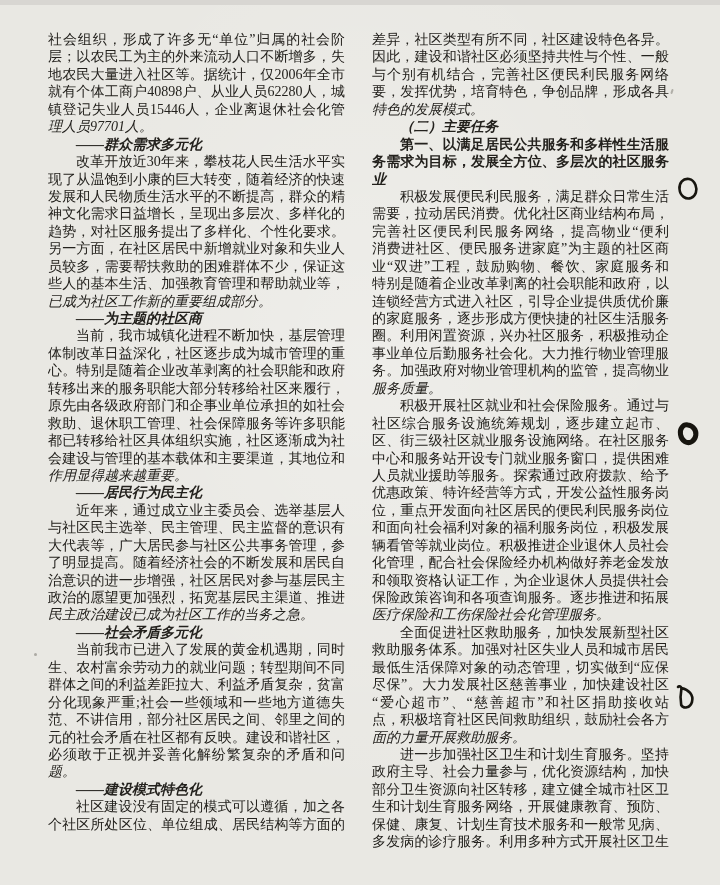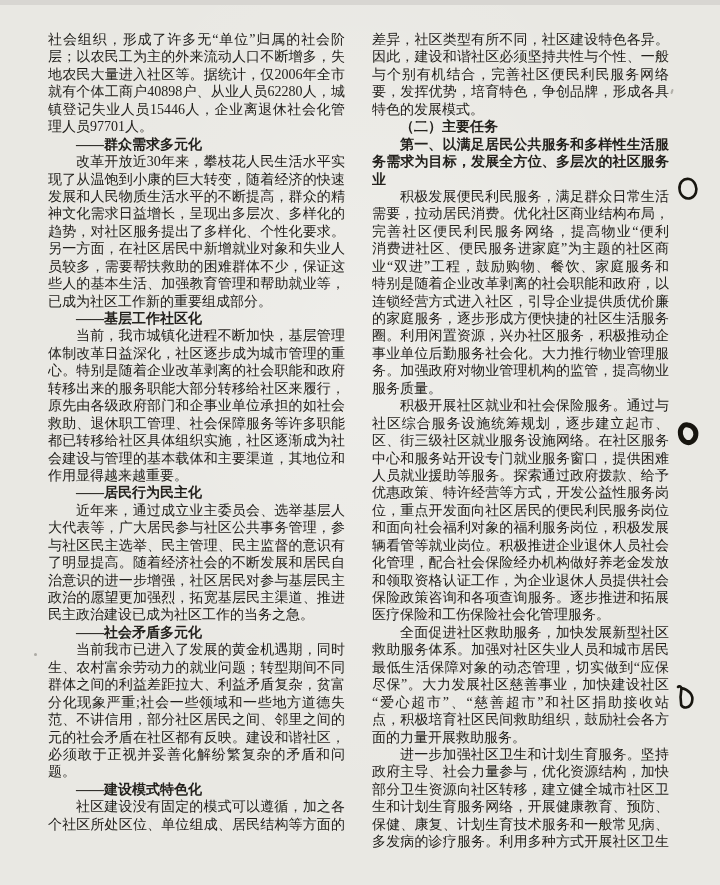--- a/index.html
+++ b/index.html
@@ -18,21 +18,21 @@
   .col-right{left:372px;}
   .line{
     height:17.45px;
     line-height:17.45px;
     font-size:14px;
     color:#23211d;
     overflow:hidden;
     text-align:justify;
   }
   .line.j{text-align-last:justify;}
-  .line.nj{text-align-last:left;}
+  .line.nj{text-align-last:left;font-style:italic;}
   .indent{text-indent:28px;}
   .bold{font-weight:bold;}
   .mark{position:absolute;}
   .mark svg{display:block;}
   .speck{position:absolute;background:#7a776f;border-radius:50%;}
   .speck-a{width:3px;height:3px;left:34px;top:648px;opacity:.55;}
   .speck-b{width:2px;height:5px;left:671px;top:84px;opacity:.5;border-radius:1px;transform:rotate(18deg);}
 </style>
 </head>
 <body>
@@ -49,34 +49,34 @@
       <div class="line indent bold nj">——群众需求多元化</div>
       <div class="line indent j">改革开放近30年来，攀枝花人民生活水平实</div>
       <div class="line j">现了从温饱到小康的巨大转变，随着经济的快速</div>
       <div class="line j">发展和人民物质生活水平的不断提高，群众的精</div>
       <div class="line j">神文化需求日益增长，呈现出多层次、多样化的</div>
       <div class="line j">趋势，对社区服务提出了多样化、个性化要求。</div>
       <div class="line j">另一方面，在社区居民中新增就业对象和失业人</div>
       <div class="line j">员较多，需要帮扶救助的困难群体不少，保证这</div>
       <div class="line j">些人的基本生活、加强教育管理和帮助就业等，</div>
       <div class="line nj">已成为社区工作新的重要组成部分。</div>
-      <div class="line indent bold nj">——基层工作社区化</div>
+      <div class="line indent bold nj">——为主题的社区商</div>
       <div class="line indent j">当前，我市城镇化进程不断加快，基层管理</div>
       <div class="line j">体制改革日益深化，社区逐步成为城市管理的重</div>
       <div class="line j">心。特别是随着企业改革剥离的社会职能和政府</div>
       <div class="line j">转移出来的服务职能大部分转移给社区来履行，</div>
       <div class="line j">原先由各级政府部门和企事业单位承担的如社会</div>
       <div class="line j">救助、退休职工管理、社会保障服务等许多职能</div>
       <div class="line j">都已转移给社区具体组织实施，社区逐渐成为社</div>
       <div class="line j">会建设与管理的基本载体和主要渠道，其地位和</div>
       <div class="line nj">作用显得越来越重要。</div>
       <div class="line indent bold nj">——居民行为民主化</div>
       <div class="line indent j">近年来，通过成立业主委员会、选举基层人</div>
+      <div class="line j">与社区民主选举、民主管理、民主监督的意识有</div>
       <div class="line j">大代表等，广大居民参与社区公共事务管理，参</div>
-      <div class="line j">与社区民主选举、民主管理、民主监督的意识有</div>
       <div class="line j">了明显提高。随着经济社会的不断发展和居民自</div>
       <div class="line j">治意识的进一步增强，社区居民对参与基层民主</div>
       <div class="line j">政治的愿望更加强烈，拓宽基层民主渠道、推进</div>
       <div class="line nj">民主政治建设已成为社区工作的当务之急。</div>
       <div class="line indent bold nj">——社会矛盾多元化</div>
       <div class="line indent j">当前我市已进入了发展的黄金机遇期，同时</div>
       <div class="line j">生、农村富余劳动力的就业问题；转型期间不同</div>
       <div class="line j">群体之间的利益差距拉大、利益矛盾复杂，贫富</div>
       <div class="line j">分化现象严重;社会一些领域和一些地方道德失</div>
       <div class="line j">范、不讲信用，部分社区居民之间、邻里之间的</div>

